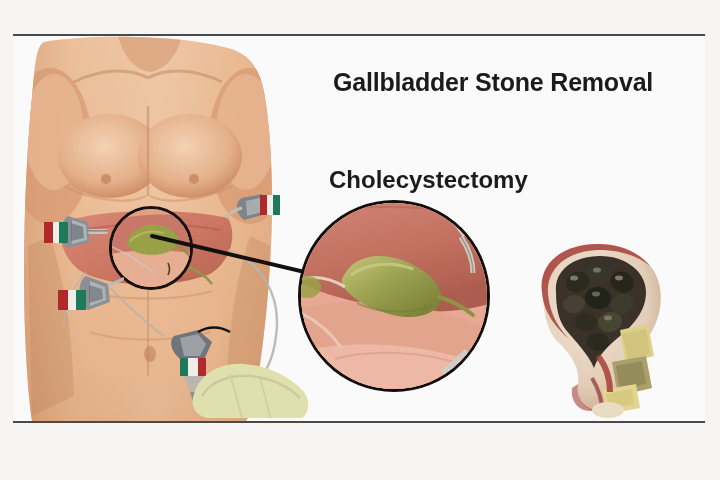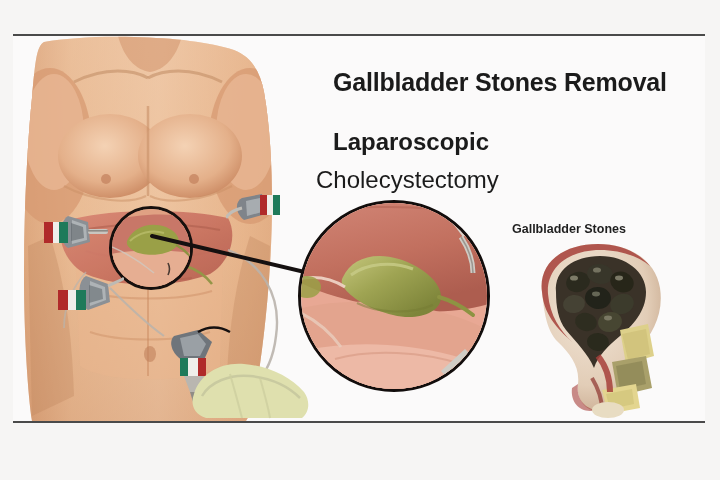--- a/index.html
+++ b/index.html
@@ -24,22 +24,22 @@
   .title-main{
     position:absolute;left:333px;top:68px;
     font-size:25px;font-weight:bold;color:#1b1b1b;
     letter-spacing:-0.2px;white-space:nowrap;
   }
   .title-sub1{
     position:absolute;left:333px;top:128px;
     font-size:24px;font-weight:bold;color:#1b1b1b;white-space:nowrap;
   }
   .title-sub2{
-    position:absolute;left:316px;top:166px;
-    font-size:24px;font-weight:normal;color:#1b1b1b;white-space:nowrap;
+    position:absolute;left:329px;top:166px;
+    font-size:24px;font-weight:bold;color:#1b1b1b;white-space:nowrap;
   }
   .label-stones{
     position:absolute;left:512px;top:222px;
     font-size:12.5px;font-weight:bold;color:#1f1f1f;white-space:nowrap;
   }
   .label-gallbladder{
     position:absolute;left:342px;top:324px;
     font-size:22px;font-weight:bold;color:#23120e;white-space:nowrap;
     text-shadow:0 1px 1px rgba(255,225,210,.45);
   }
@@ -286,21 +286,20 @@
   </svg>
 
   <svg class="trocar" style="left:186px;top:352px;" width="130" height="70" viewBox="0 0 130 70">
     <path d="M8,42 C14,22 34,10 58,12 C82,14 104,24 118,40
              C124,48 124,60 116,66 L20,66 C8,62 4,52 8,42 Z" fill="#dfe0ae"></path>
     <path d="M16,44 C24,30 44,22 64,24 C84,26 102,34 114,46" stroke="#c9caa0" stroke-width="2.5" fill="none"></path>
     <path d="M44,22 C48,36 52,50 56,66" stroke="#cdce9f" stroke-width="2" fill="none" opacity="0.8"></path>
     <path d="M74,26 C78,40 82,54 84,66" stroke="#cdce9f" stroke-width="2" fill="none" opacity="0.8"></path>
   </svg>
 
-  <div class="label-stones">Gallbladder Stones</div>
 
   <div class="specimen">
     <svg width="170" height="180" viewBox="0 0 170 180">
       <defs>
         <radialGradient id="wallG" cx="40%" cy="35%" r="70%">
           <stop offset="0%" stop-color="#f3e7d9"></stop>
           <stop offset="70%" stop-color="#e2cdb7"></stop>
           <stop offset="100%" stop-color="#c9ab90"></stop>
         </radialGradient>
       </defs>
@@ -342,18 +341,17 @@
       <path d="M90,152 L124,146 L128,170 L96,176 Z" fill="#e3d58f"></path>
       <path d="M94,156 L120,151 L122,166 L98,171 Z" fill="#d2c57c" opacity="0.8"></path>
 
       <path d="M86,118 C94,128 98,140 98,154" stroke="#a6403a" stroke-width="6" fill="none" opacity="0.85"></path>
       <path d="M80,140 C86,150 90,162 90,172" stroke="#8d332e" stroke-width="4" fill="none" opacity="0.7"></path>
 
       <ellipse cx="96" cy="172" rx="16" ry="8" fill="#e8dcc2"></ellipse>
     </svg>
   </div>
 
-  <div class="title-main">Gallbladder Stones Removal</div>
-  <div class="title-sub1">Laparoscopic</div>
+  <div class="title-main">Gallbladder Stone Removal</div>
   <div class="title-sub2">Cholecystectomy</div>
 
   <div class="rule bottom"></div>
 </div>
 
 </body></html>

